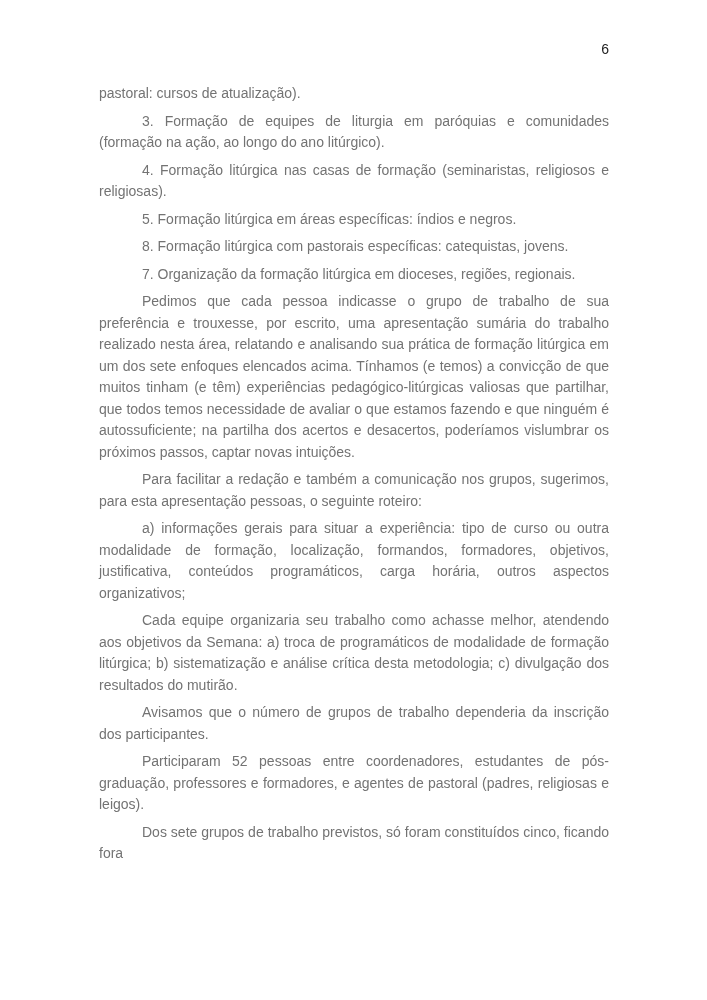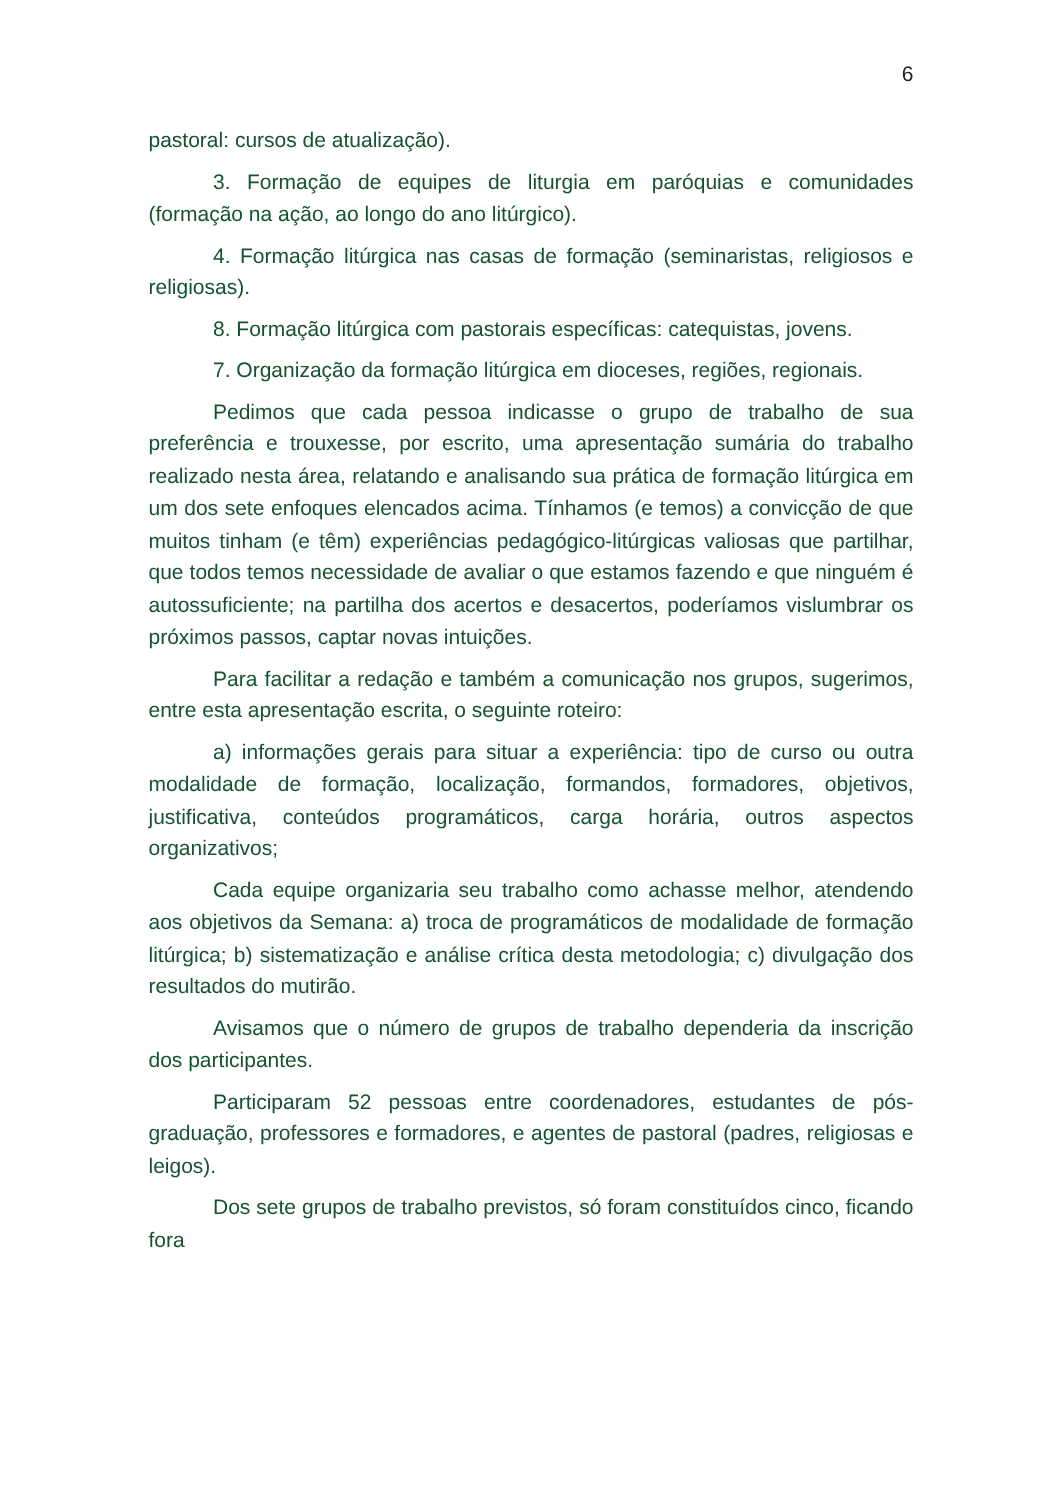--- a/index.html
+++ b/index.html
@@ -30,39 +30,40 @@
     top: 83px;
     left: 99px;
     width: 510px;
   }
   .para {
     margin: 0 0 6px 0;
     font-size: 14px;
     line-height: 21.5px;
     text-align: justify;
     text-justify: inter-word;
-    color: #14532d;
+    color: #737373;
   }
   .para.indent {
     text-indent: 43px;
   }
   .italic {
   }
 </style>
 </head>
 <body>
 
 <div class="page-number">6</div>
 
 <main class="document-body">
     <p class="para"><span>pastoral: cursos de atualização).</span></p>
     <p class="para indent"><span>3. Formação de equipes de liturgia em paróquias e comunidades (formação na ação, ao longo do ano litúrgico).</span></p>
     <p class="para indent"><span>4. Formação litúrgica nas casas de formação (seminaristas, religiosos e religiosas).</span></p>
+    <p class="para indent"><span>5. Formação litúrgica em áreas específicas: índios e negros.</span></p>
     <p class="para indent"><span>8. Formação litúrgica com pastorais específicas: catequistas, jovens.</span></p>
     <p class="para indent"><span>7. Organização da formação litúrgica em dioceses, regiões, regionais.</span></p>
     <p class="para indent"><span>Pedimos que cada pessoa indicasse o grupo de trabalho de sua preferência e trouxesse, por escrito, uma apresentação sumária do trabalho realizado nesta área, relatando e analisando sua prática de formação litúrgica em um dos sete enfoques elencados acima. Tínhamos (e temos) a convicção de que muitos tinham (e têm) experiências pedagógico-litúrgicas valiosas que partilhar, que todos temos necessidade de avaliar o que estamos fazendo e que ninguém é autossuficiente; na partilha dos acertos e desacertos, poderíamos vislumbrar os próximos passos, captar novas intuições.</span></p>
-    <p class="para indent"><span>Para facilitar a redação e também a comunicação nos grupos, sugerimos, entre esta apresentação escrita, o seguinte roteiro:</span></p>
+    <p class="para indent"><span>Para facilitar a redação e também a comunicação nos grupos, sugerimos, para esta apresentação pessoas, o seguinte roteiro:</span></p>
     <p class="para indent"><span>a) informações gerais para situar a experiência: tipo de curso ou outra modalidade de formação, localização, formandos, formadores, objetivos, justificativa, conteúdos programáticos, carga horária, outros aspectos organizativos;</span></p>
     <p class="para indent"><span>Cada equipe organizaria seu trabalho como achasse melhor, atendendo aos </span><span class="italic">objetivos da Semana</span><span>: a) troca de programáticos de </span><span class="italic">modalidade</span><span> de formação litúrgica; b) sistematização e análise crítica desta metodologia; c) divulgação dos resultados do mutirão.</span></p>
     <p class="para indent"><span>Avisamos que o número de grupos de trabalho dependeria da inscrição dos participantes.</span></p>
     <p class="para indent"><span>Participaram 52 pessoas entre coordenadores, estudantes de pós-graduação, professores e formadores, e agentes de pastoral (padres, religiosas e leigos).</span></p>
     <p class="para indent"><span>Dos sete grupos de trabalho previstos, só foram constituídos cinco, ficando fora</span></p>
   </main>
 
 </body></html>

